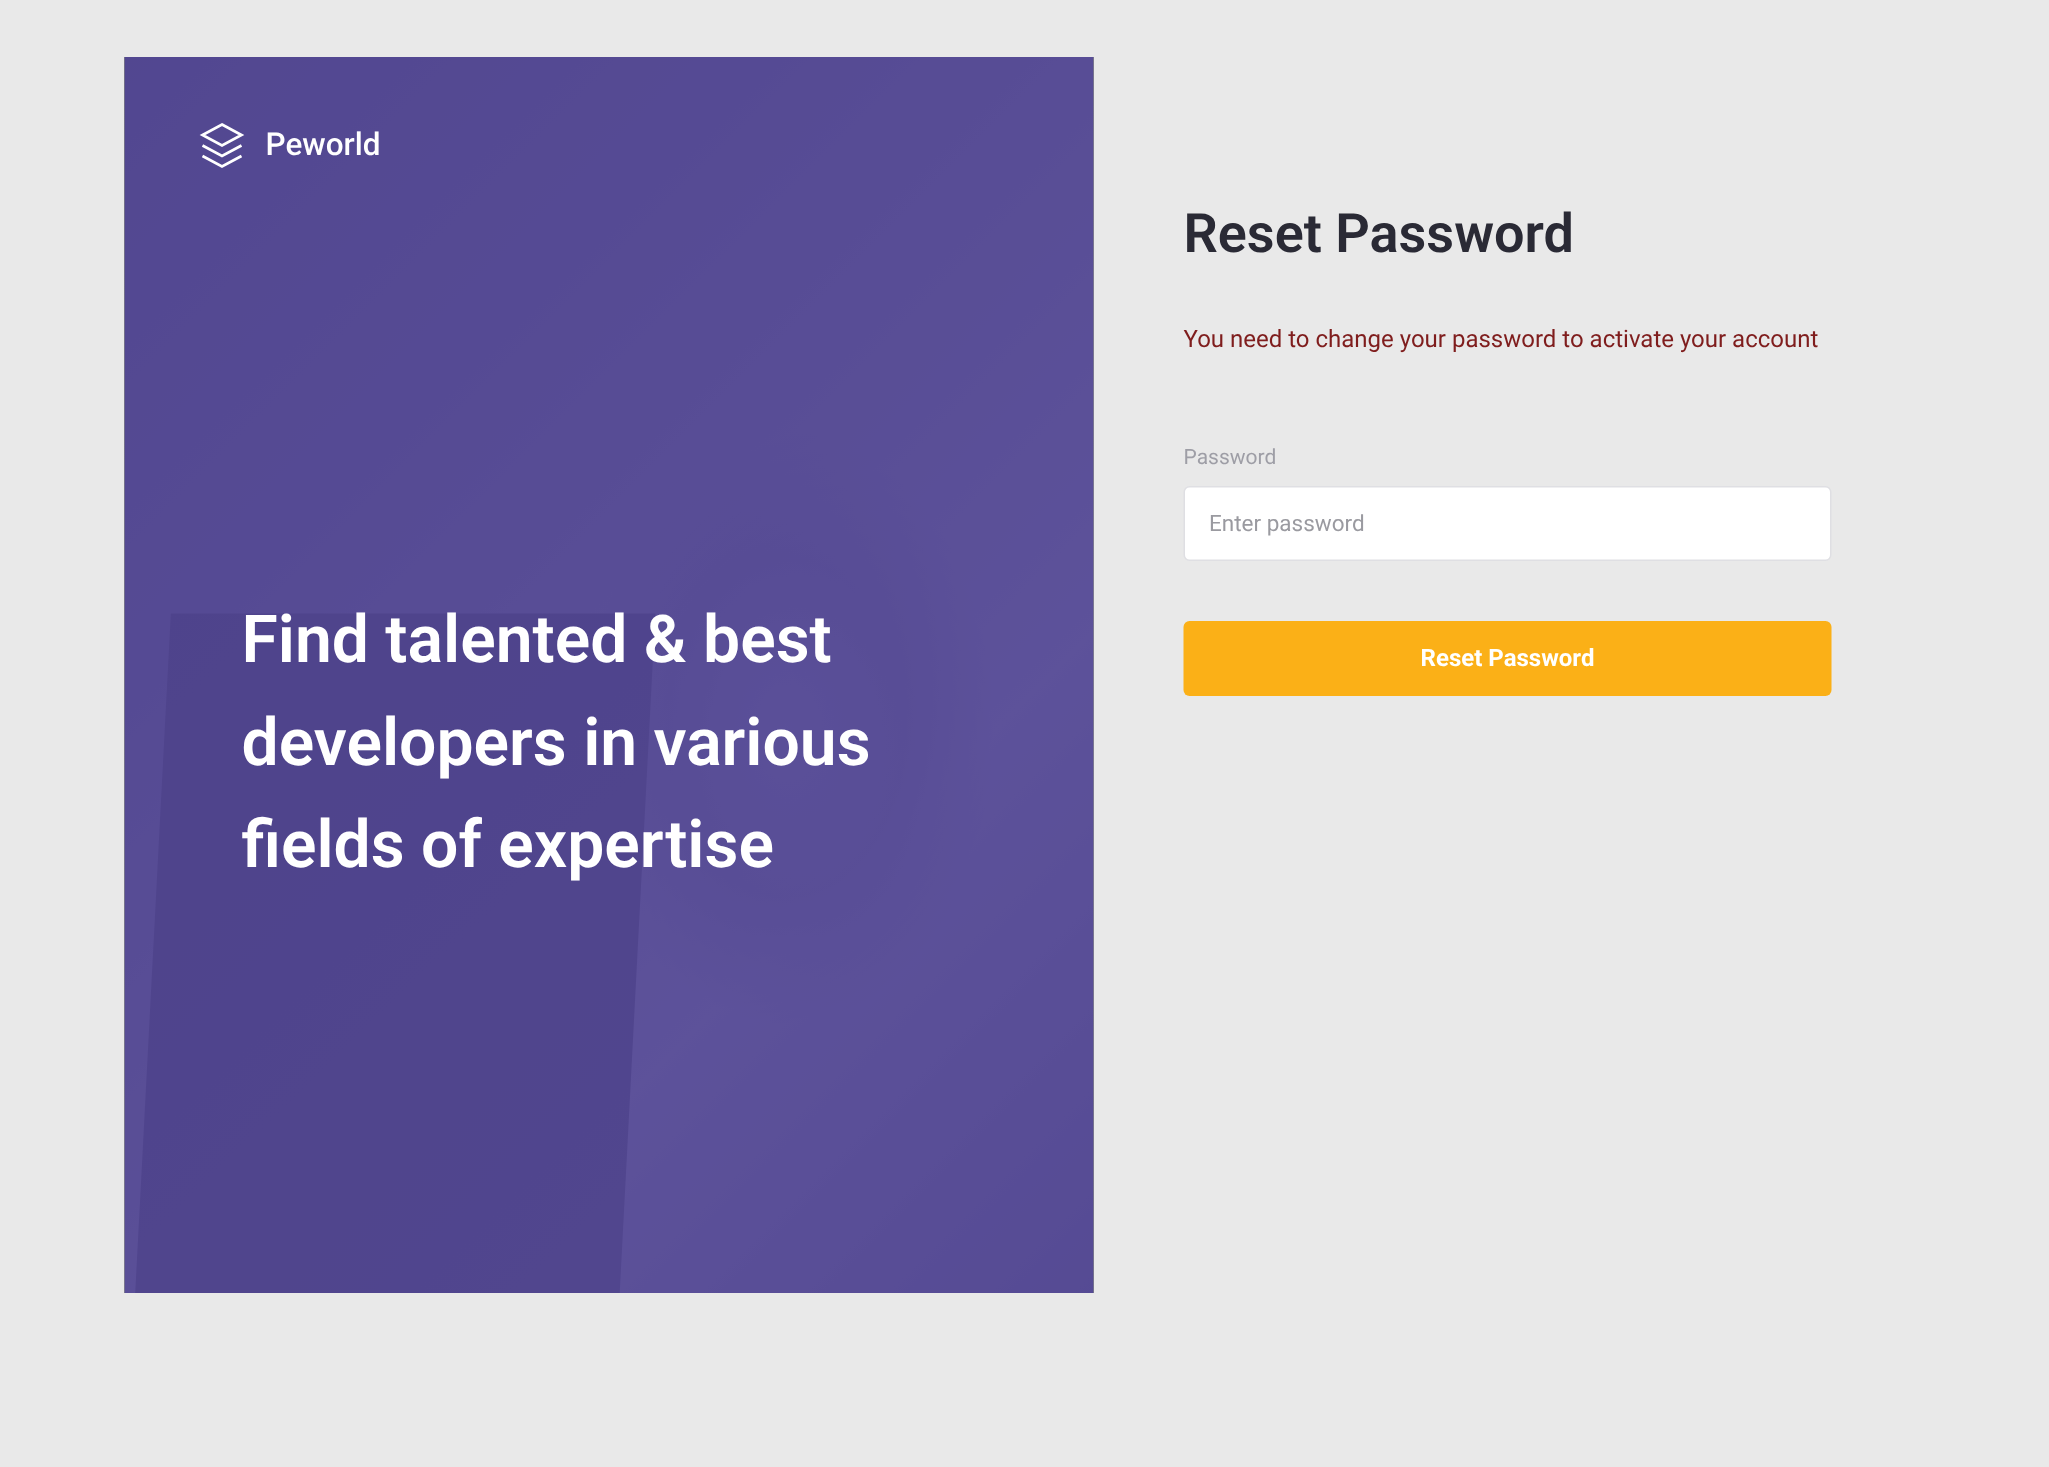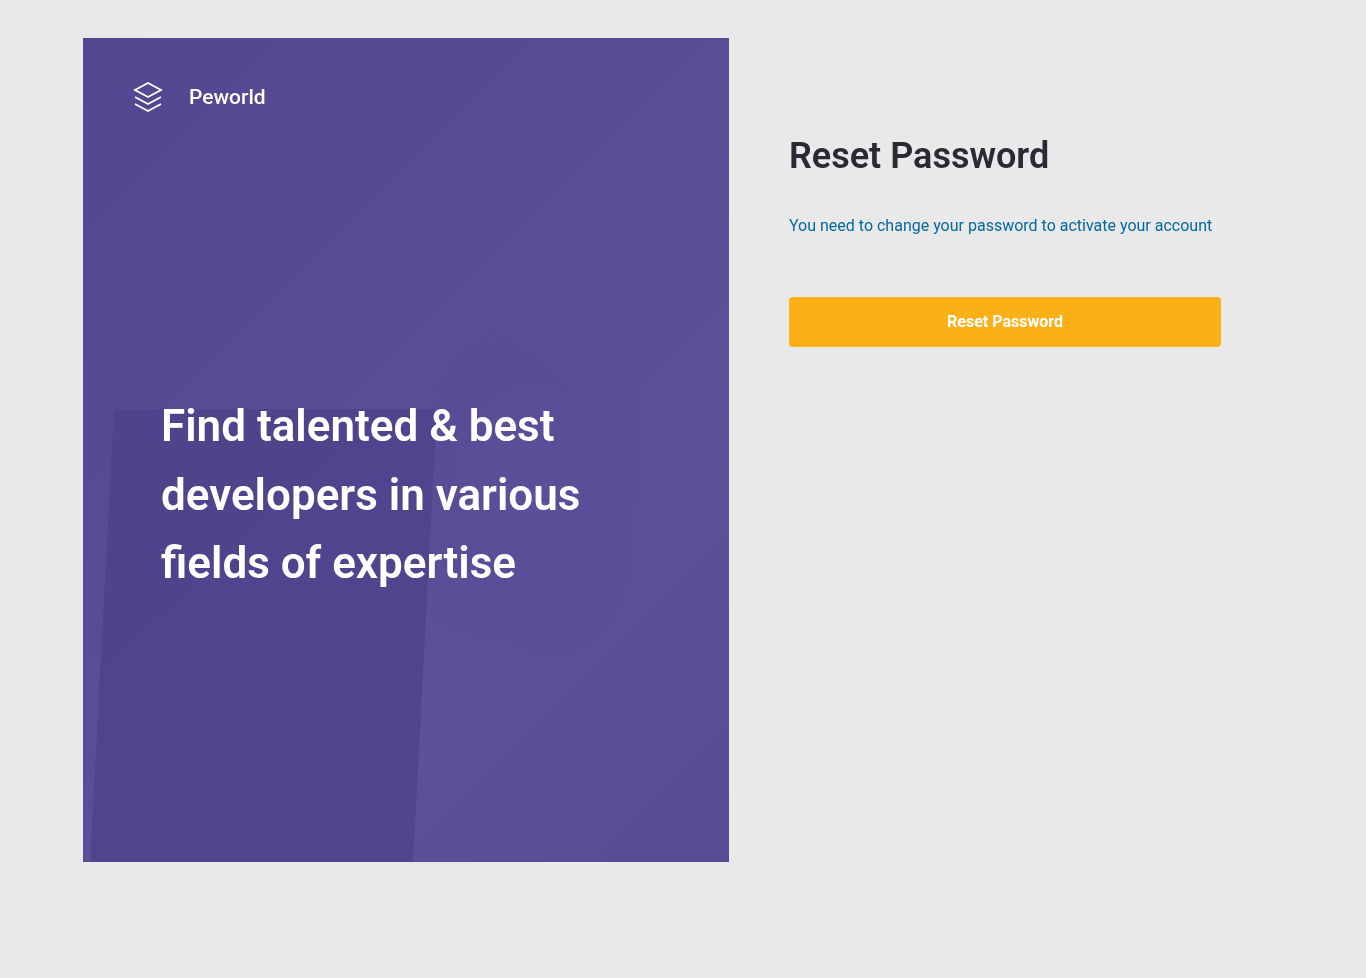--- a/index.html
+++ b/index.html
@@ -69,21 +69,21 @@
       position: relative;
       z-index: 2;
       height: 100%;
       padding: 42px 48px;
       color: white;
     }
     
     .brand {
       display: flex;
       align-items: center;
-      gap: 24px;
+      gap: 12px;
     }
     
     .brand-icon {
       width: 34px;
       height: 34px;
     }
     
     .brand-name {
       font-size: 21px;
       font-weight: 500;
@@ -109,21 +109,21 @@
     
     .form-title {
       font-size: 36px;
       font-weight: 600;
       color: #2a2a35;
       margin-bottom: 10px;
     }
     
     .form-subtitle {
       font-size: 16px;
-      color: #0369a1;
+      color: #7f1d1d;
       line-height: 1.55;
       margin-bottom: 58px;
       margin-top: 37px;
     }
     
     .form-group {
       margin-bottom: 40px;
     }
     
     .form-label {
@@ -188,19 +188,23 @@
       <div class="hero-headline">Find talented &amp; best developers in various fields of expertise</div>
 
     </div>
   </div>
 
   <div class="form-panel">
     
     <h1 class="form-title">Reset Password</h1>
     <p class="form-subtitle">You need to change your password to activate your account</p>
     
+    <div class="form-group">
+      <label class="form-label">Password</label>
+      <input type="password" class="form-input" placeholder="Enter password" style="">
+    </div>
     
     
     <button class="submit-button">Reset Password</button>
     
   </div>
 
 </div>
 
 </body></html>

